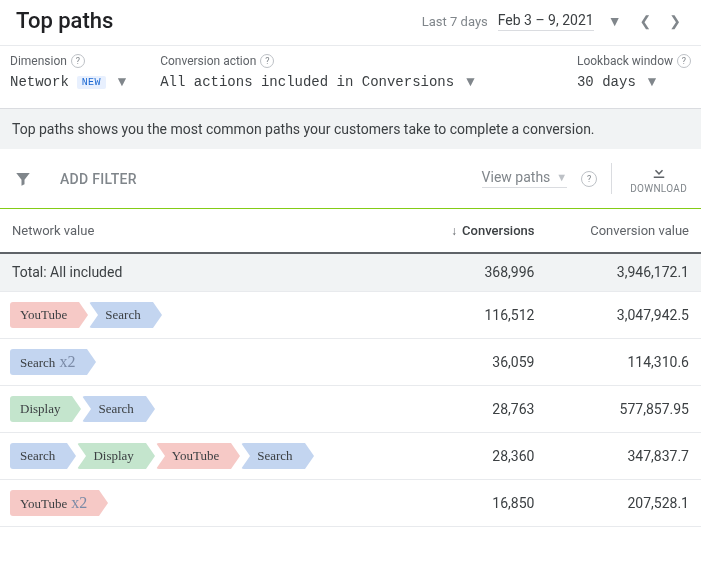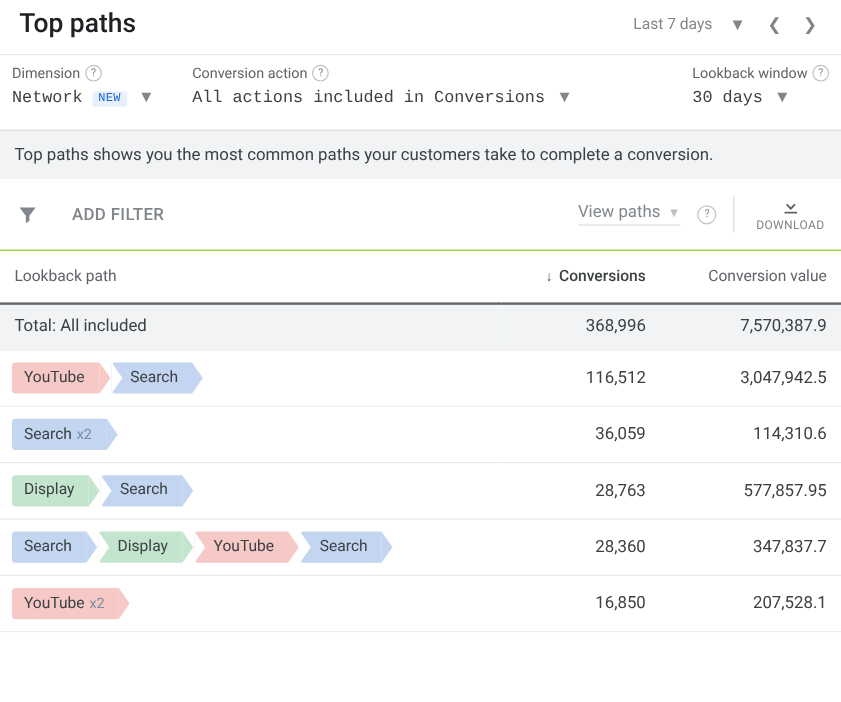--- a/index.html
+++ b/index.html
@@ -175,20 +175,21 @@
     height: 38px;
   }
   .sort-arrow {
     font-size: 12px;
     margin-right: 2px;
   }
   .conv-label { font-weight: 500; color: #3c4043; }
   .path {
     display: flex;
     align-items: center;
+    font-family: Liberation Serif, serif;
   }
   .chip {
     position: relative;
     height: 26px;
     line-height: 26px;
     padding: 0 12px 0 16px;
     margin-right: 10px;
     font-size: 13px;
     color: #3c4043;
     border-radius: 3px 0 0 3px;
@@ -213,30 +214,31 @@
     border-left: 9px solid #fff;
   }
   .chip:first-child::before { display: none; }
   .chip.youtube { background: #f6c9c6; }
   .chip.youtube::after { color: #f6c9c6; }
   .chip.search  { background: #c3d5f0; text-align: right; }
   .chip.search::after  { color: #c3d5f0; }
   .chip.display { background: #c4e5cd; }
   .chip.display::after { color: #c4e5cd; }
   .chip .label { color: #3c4043; }
-  .mult { color: #7a8aa6; margin-left: 4px; font-size: 12px; }
+  .mult { color: #7a8aa6; margin-left: 4px; font-size: 16px; }
   td.cell-path { padding-left: 10px; }
 </style>
 </head>
 <body>
 
 <div class="header">
   <div class="title">Top paths</div>
   <div class="date-nav">
     <span class="date-last">Last 7 days</span>
+    <span class="date-range">Feb 3 – 9, 2021</span>
     <span class="caret">▼</span>
     <span class="nav-arrow">❮</span>
     <span class="nav-arrow">❯</span>
   </div>
 </div>
 
 <div class="filters-row">
   <div class="filter-block">
     <div class="filter-label">
       <span>Dimension</span>
@@ -288,33 +290,33 @@
           <path d="M12 3v10l4-4 1.4 1.4L12 16 6.6 10.4 8 9l4 4V3h0zM5 18h14v2H5z"></path>
         </svg>
       <span class="download-label">DOWNLOAD</span>
     </div>
   </div>
 </div>
 
 <table>
   <thead>
     <tr>
-      <th>Lookback path</th>
+      <th>Network value</th>
       <th class="right">
         <span class="sort-arrow">↓</span>
         <span class="conv-label">Conversions</span>
       </th>
       <th class="right">Conversion value</th>
     </tr>
   </thead>
   <tbody id="table-body">
       <tr class="total-row">
         <td>Total: All included</td>
         <td class="right">368,996</td>
-        <td class="right">7,570,387.9</td>
+        <td class="right">3,946,172.1</td>
       </tr>
       <tr>
         <td class="cell-path">
           <div class="path">
             <span class="chip youtube"><span class="label">YouTube</span></span>
             <span class="chip search"><span class="label">Search</span></span>
           </div>
         </td>
         <td class="right">116,512</td>
         <td class="right">3,047,942.5</td>

